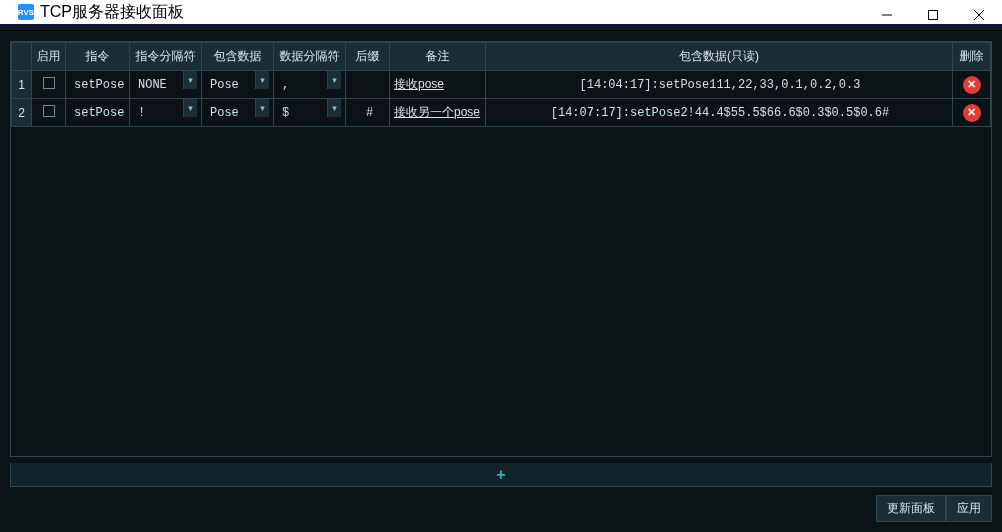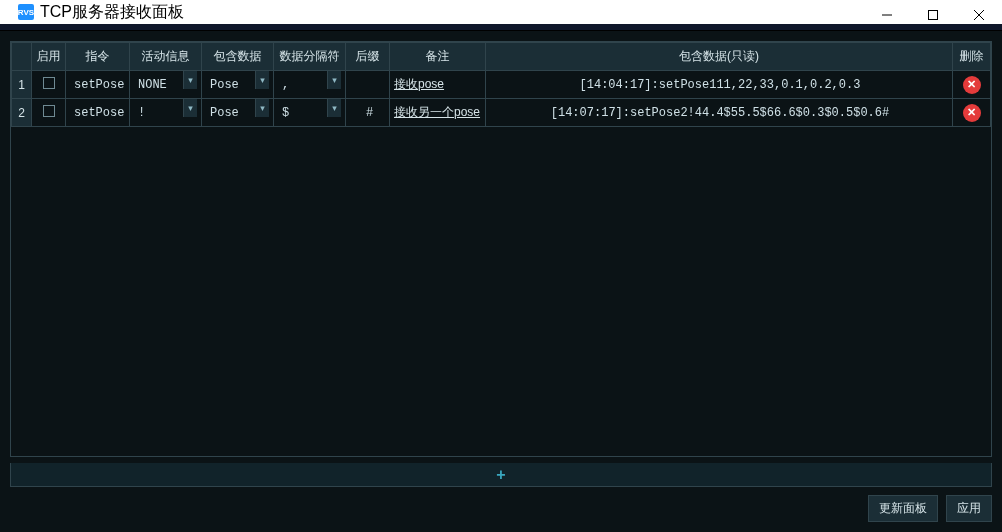--- a/index.html
+++ b/index.html
@@ -124,21 +124,21 @@
     border: 1px solid #30444c;
     border-top: none;
     margin-top: 6px;
     background: #11232a;
     display:flex; align-items:center; justify-content:center;
     color:#3aa7bf; font-size:16px; font-weight:bold;
     cursor:pointer;
   }
 
   .bottom-row {
-    display:flex; justify-content:flex-end; gap:8px;
+    display:flex; justify-content:flex-end; gap:0;
     margin-top: 8px;
   }
   .btn {
     background:#1b2e36;
     border:1px solid #30444c;
     color:#d6e4e8;
     font-size:12px;
     padding: 4px 10px;
     cursor:pointer;
   }
@@ -184,21 +184,21 @@
           <col class="col-suf">
           <col class="col-note">
         <col class="col-info">
           <col class="col-del">
       </colgroup>
       <thead>
         <tr>
           <th></th>
           <th>启用</th>
           <th>指令</th>
-          <th>活动信息</th>
+          <th>指令分隔符</th>
           <th>包含数据</th>
           <th>数据分隔符</th>
           <th>后缀</th>
           <th>备注</th>
           <th>包含数据(只读)</th>
           <th>删除</th>
         </tr>
       </thead>
       <tbody id="tbody">
           <tr>

